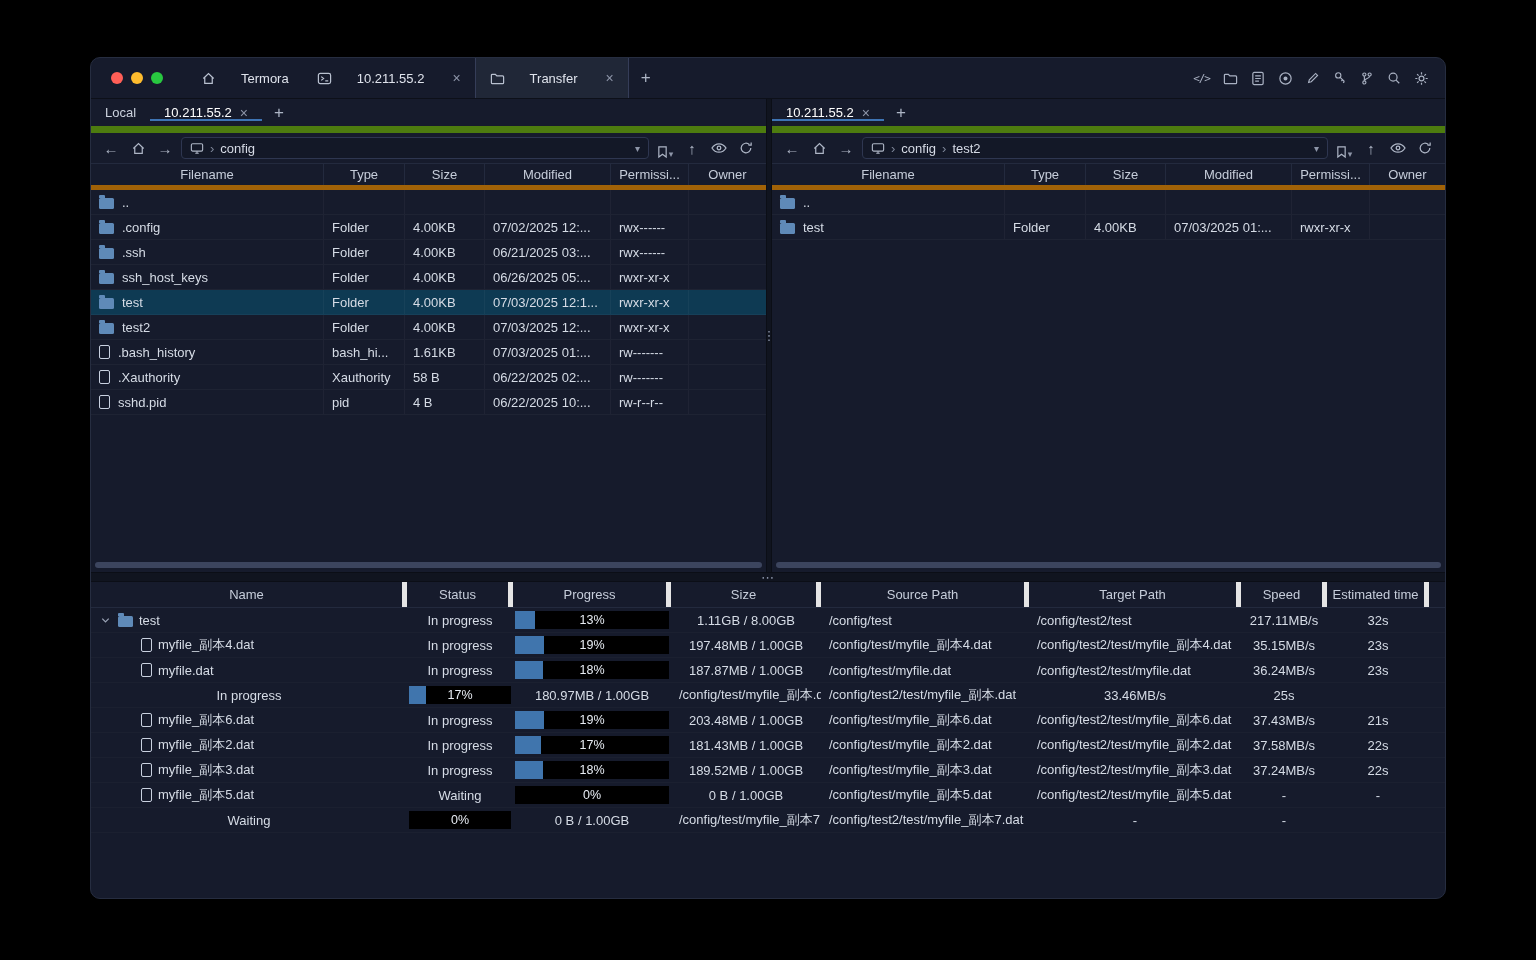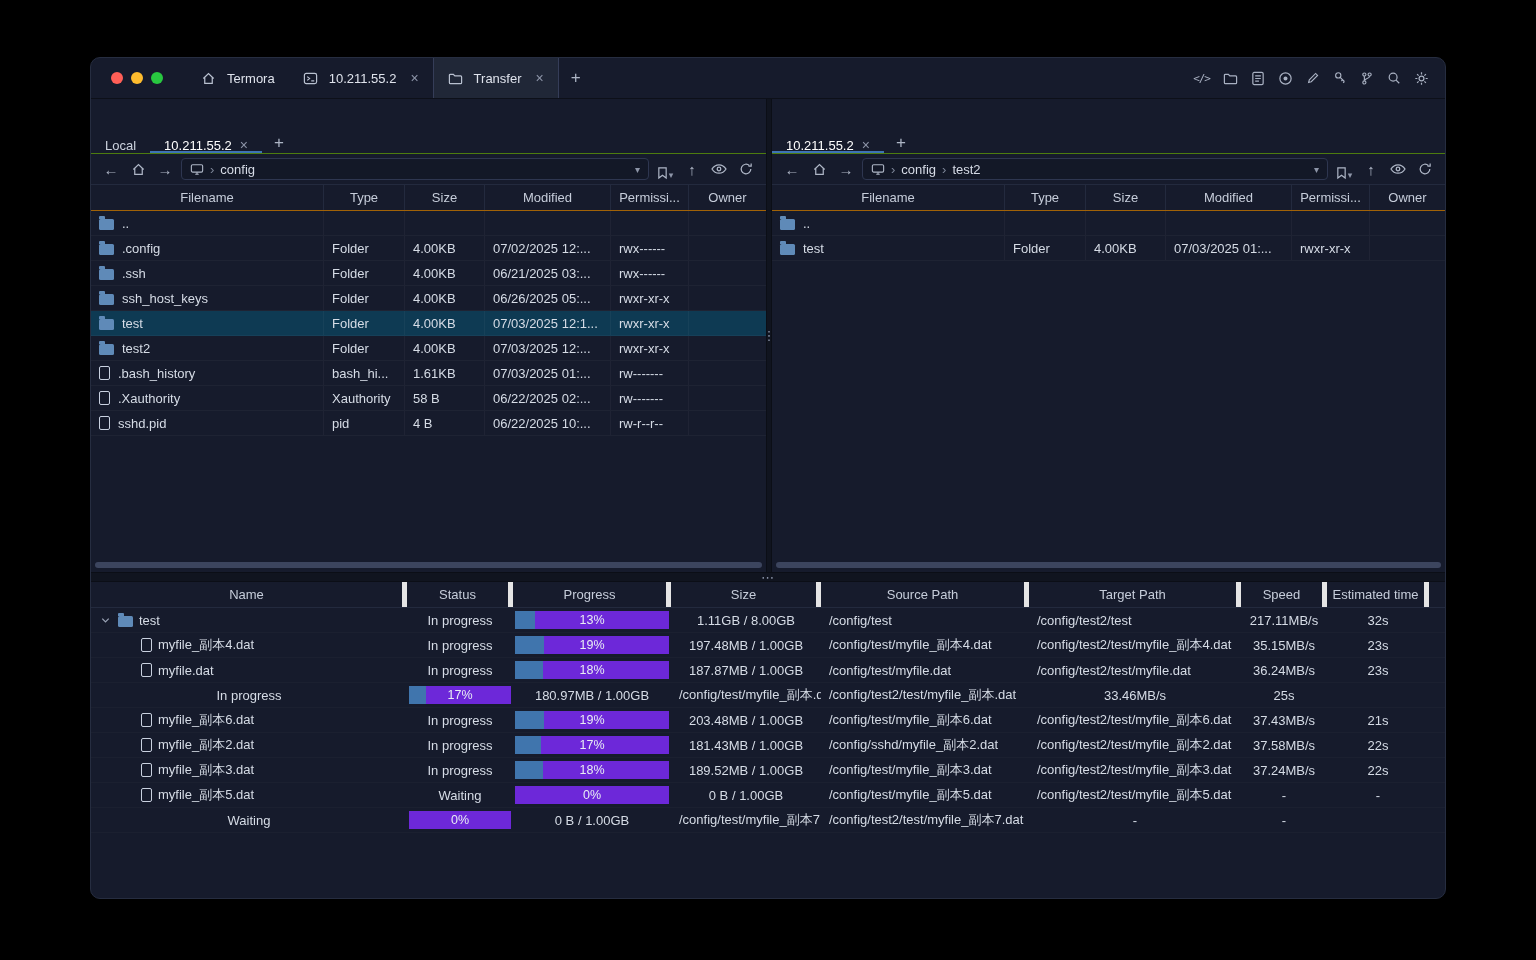--- a/index.html
+++ b/index.html
@@ -8,52 +8,52 @@
     position:absolute; left:90px; top:57px; width:1356px; height:842px;
     background:#161b2c; border:1px solid #262d40; border-radius:10px;
     overflow:hidden; color:#d6dce6; font-size:13px;
   }
   
   .titlebar{ height:41px; display:flex; align-items:center; border-bottom:1px solid #0d1019; }
   .lights{ display:flex; gap:8px; padding:0 20px; width:96px; flex:none; }
   .light{ width:12px; height:12px; border-radius:50%; }
   .l-red{background:#ff5f57}.l-yellow{background:#febc2e}.l-green{background:#28c840}
   .app-tabs{ display:flex; align-items:stretch; height:100%; }
-  .atab{ display:flex; align-items:center; gap:11px; padding:11px 14px; color:#dfe3ec; }
+  .atab{ display:flex; align-items:center; gap:25px; padding:11px 14px; color:#dfe3ec; }
   .atab.active{ background:#202737; border-left:1px solid #353d58; border-right:1px solid #353d58; }
   .atab .x, .ptab .x{ color:#8d95a8; font-size:14px; margin-left:3px; }
   .plus-btn{ display:flex; align-items:center; padding:0 12px; color:#aeb6c6; font-size:17px; }
   .tb-actions{ margin-left:auto; display:flex; align-items:center; gap:13px; padding-right:16px; color:#a9b1c2; }
   .tb-actions > span{ display:flex; align-items:center; }
   .code-ic{ font-family:"DejaVu Sans Mono",monospace; font-size:11px; color:#a9b1c2; letter-spacing:-1px; }
   
   .main{ display:flex; flex-direction:column; height:801px; }
   .top-split{ display:flex; height:473px; }
   .file-panel{ width:675px; flex:none; display:flex; flex-direction:column; position:relative; }
   .file-panel.right{ width:auto; flex:1; }
   .v-split{ width:6px; flex:none; background:#10141f; border-left:1px solid #0b0e16; border-right:1px solid #0b0e16;
             display:flex; align-items:center; justify-content:center; color:#8a93a8; font-size:13px; cursor:col-resize; }
   .h-split{ height:10px; background:#10141f; border-top:1px solid #0b0e16; border-bottom:1px solid #0b0e16;
             display:flex; align-items:center; justify-content:center; color:#8a93a8; font-size:13px; letter-spacing:1px; cursor:row-resize; }
   
-  .panel-tabs{ height:34px; flex:none; display:flex; align-items:flex-end; border-bottom:1px solid #4d7c0f;margin-top:21px; }
+  .panel-tabs{ height:34px; flex:none; display:flex; align-items:center; border-bottom:7px solid #4d7c0f; }
   .ptab{ display:flex; align-items:center; gap:5px; padding:0 14px; color:#ccd2de; }
   .ptab.active{ color:#fff; box-shadow:inset 0 -2px 0 #3e74b4; }
   .panel-toolbar{ height:30px; flex:none; display:flex; align-items:center; gap:5px; padding:0 9px; }
   .tbtn{ min-width:22px; height:22px; display:flex; align-items:center; justify-content:center; color:#aeb6c6; font-size:15px; }
   .pathbox{ flex:1; height:22px; border:1px solid #2e3650; border-radius:4px; display:flex; align-items:center;
             gap:6px; padding:0 8px; background:rgba(0,0,0,.10); color:#d6dbe6; overflow:hidden; white-space:nowrap; }
   .crumb-sep{ color:#7e879a; font-size:13px; }
   .chev{ color:#8d95a8; font-size:10px; }
   .pathbox .chev{ margin-left:auto; }
   .bmk{ display:flex; align-items:flex-end; gap:1px; }
   .bmk .chev{ font-size:9px; }
   
   .grid-head,.grid-row{ display:grid; grid-template-columns:233px 81px 80px 126px 78px 1fr; }
-  .grid-head{ height:27px; flex:none; border-top:1px solid #232a3e; border-bottom:1px solid #a16207; color:#c6cdda; }
+  .grid-head{ height:27px; flex:none; border-top:1px solid #232a3e; border-bottom:5px solid #a16207; color:#c6cdda; }
   .grid-head .hc{ display:flex; align-items:center; justify-content:center; border-right:1px solid #232a3e; overflow:hidden; white-space:nowrap; }
   .grid-head .hc:last-child{ border-right:none; }
   .grid-body{ flex:1; overflow:hidden; }
   .grid-row{ height:25px; border-bottom:1px solid rgba(255,255,255,.035); }
   .grid-row > div{ display:flex; align-items:center; height:100%; padding:0 8px; overflow:hidden; white-space:nowrap;
                    border-right:1px solid rgba(255,255,255,.04); }
   .grid-row > div:last-child{ border-right:none; }
   .grid-row.selected{ background:#0e3a53; }
   .fname{ gap:8px; }
   .hscroll{ position:absolute; left:4px; right:4px; bottom:4px; height:6px; border-radius:3px; background:#3c455e; }
@@ -67,21 +67,21 @@
   .t-head{ height:26px; flex:none; border-bottom:1px solid #232a3e; color:#c6cdda; }
   .t-head .hc{ display:flex; align-items:center; justify-content:center; border-right:5px solid #e5e5e5; overflow:hidden; white-space:nowrap; }
   .t-head .hc:last-child{ border-right:none; }
   .t-row{ height:25px; border-bottom:1px solid rgba(255,255,255,.025); }
   .t-row > div{ display:flex; align-items:center; height:100%; padding:0 8px; overflow:hidden; white-space:nowrap; }
   .c-center{ justify-content:center; }
   .name-cell{ gap:6px; }
   .name-cell .chev-exp{ width:13px; display:flex; justify-content:center; flex:none; }
   .indent{ width:36px; flex:none; }
   .progress-cell{ padding:3px 2px !important; }
-  .pbar{ position:relative; width:100%; height:100%; background:#6d28d9; overflow:hidden; }
+  .pbar{ position:relative; width:100%; height:100%; background:#000000; overflow:hidden; }
   .pfill{ position:absolute; left:0; top:0; bottom:0; background:#4075ad; }
   .plabel{ position:relative; width:100%; text-align:center; color:#e8edf4; font-size:12.5px; line-height:19px; }
   svg{ display:block; }
 </style>
 </head>
 <body>
 
 <div class="window">
 
   <div class="titlebar">
@@ -546,21 +546,21 @@
               <span>myfile_副本2.dat</span>
             </div>
             <div class="c-center">In progress</div>
             <div class="progress-cell">
               <div class="pbar">
                 <div class="pfill" style="width: 17%;"></div>
                 <div class="plabel">17%</div>
               </div>
             </div>
             <div class="c-center">181.43MB / 1.00GB</div>
-            <div>/config/sshd/myfile_副本2.dat</div>
+            <div>/config/test/myfile_副本2.dat</div>
             <div>/config/test2/test/myfile_副本2.dat</div>
             <div class="c-center">37.58MB/s</div>
             <div class="c-center">22s</div>
             <div></div>
           </div>
           <div class="t-row">
             <div class="name-cell">
               <span class="indent"></span>
               <span class="ic-file"></span>
               <span>myfile_副本3.dat</span>

